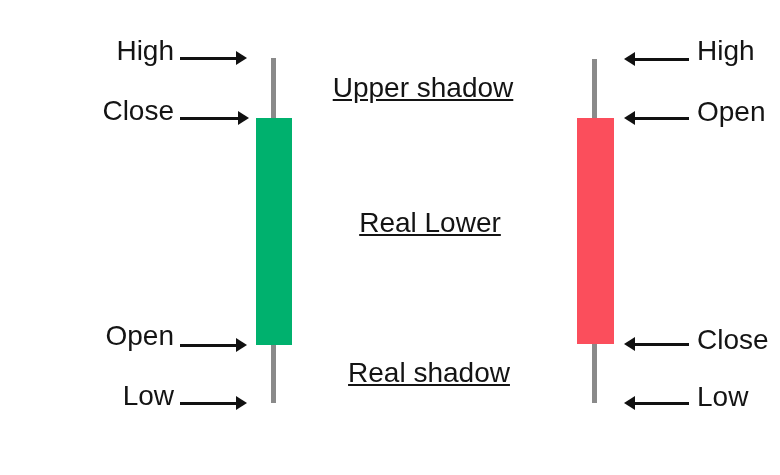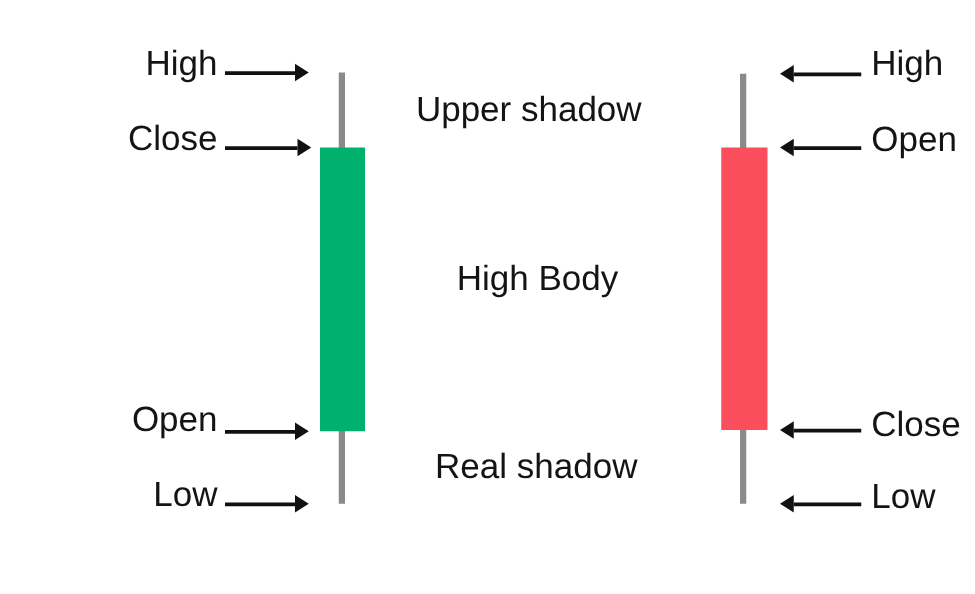--- a/index.html
+++ b/index.html
@@ -42,20 +42,21 @@
     position: absolute;
     font-size: 28px;
     line-height: 38px;
     white-space: nowrap;
     z-index: 3;
   }
   .lbl-left  { right: 650px; text-align: right; }
   .lbl-right { left: 653px;  text-align: left; }
   .lbl-center {
     transform: translate(-50%, -50%);
+    text-decoration: underline;
   }
 
   
   .arrow {
     position: absolute;
     height: 14px;
     display: flex;
     align-items: center;
     z-index: 3;
   }
@@ -126,16 +127,16 @@
   <div class="arrow" style="top:337px; left:580px; width:65px">
       <span class="head-left"></span>
       <span class="shaft"></span>
     </div>
   <div class="arrow" style="top:396px; left:580px; width:65px">
       <span class="head-left"></span>
       <span class="shaft"></span>
     </div>
 
   <div class="lbl lbl-center" style="left:379px; top:88px">Upper shadow</div>
-  <div class="lbl lbl-center" style="left:386px; top:223px">High Body</div>
+  <div class="lbl lbl-center" style="left:386px; top:223px">Real Lower</div>
   <div class="lbl lbl-center" style="left:385px; top:373px">Real shadow</div>
 
 </div>
 
 </body></html>

